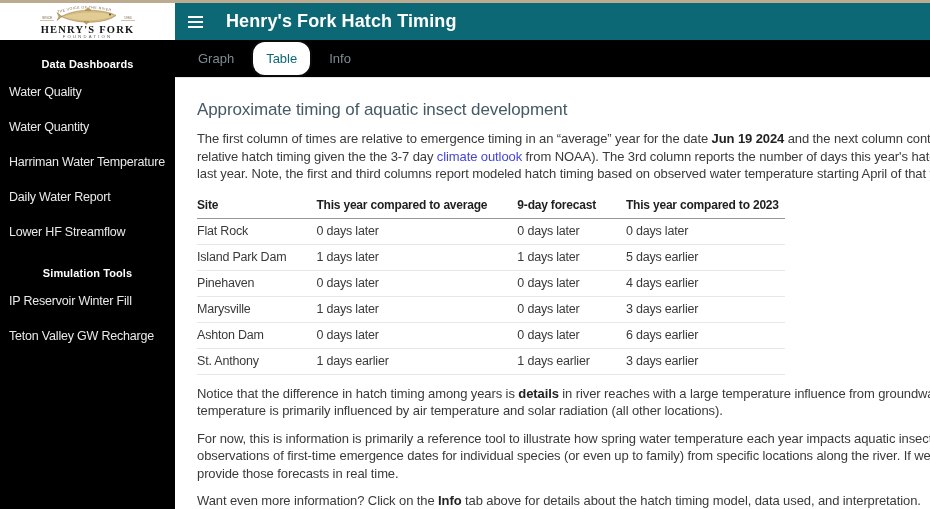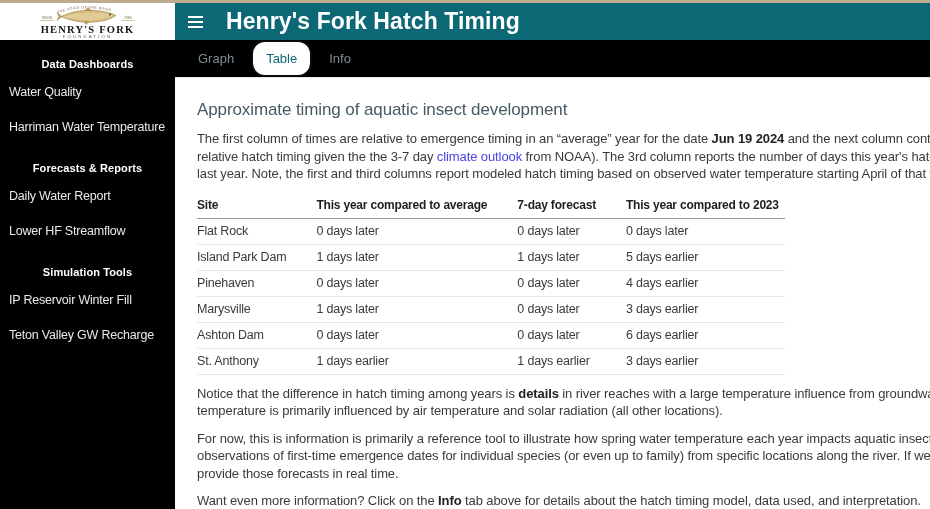--- a/index.html
+++ b/index.html
@@ -18,21 +18,21 @@
                  margin-top:18px; margin-bottom:4px; letter-spacing:0.1px; }
   .nav-item { color:#e9e9e9; font-size:12.5px; letter-spacing:-0.2px; padding:10.5px 9px;
               cursor:pointer; white-space:nowrap; overflow:hidden; }
   .nav-item.active { background:#156d78; color:#fff; }
 
   
   #header { position:absolute; left:175px; top:3px; width:755px; height:37px;
             background:#0d6876; display:flex; align-items:center; }
   #hamburger { margin-left:13px; cursor:pointer; display:inline-block; }
   #hamburger .bar { width:15px; height:2px; background:#fff; margin:3px 0; }
-  #header-title { color:#fff; font-size:23px; font-weight:bold; margin-left:23px; letter-spacing:0.1px; }
+  #header-title { color:#fff; font-size:18px; font-weight:bold; margin-left:23px; letter-spacing:0.1px; }
 
   
   #tab-bar { position:absolute; left:175px; top:40px; width:755px; height:38px;
              background:#000000; display:flex; align-items:stretch; padding-left:8px;
              border-bottom:1px solid #e3e8ea; }
   .tab { color:#7d8c93; font-size:13px; display:flex; align-items:center;
          padding:0 15px; cursor:pointer; }
   .tab.active { background:#fff; border:2.5px solid #0a0a0a; border-radius:14px;
                 color:#0d6876; margin:0 2px; padding:0 13px; }
 
@@ -81,22 +81,22 @@
           <path d="M84 18.6 L86 21.4 L89 18.8 Z" fill="#c2a25e" stroke="#8a7040" stroke-width="0.4"></path>
           <circle cx="110" cy="11.5" r="0.9" fill="#4a3a1a"></circle>
         </g>
         <text x="87.5" y="29.5" text-anchor="middle" font-size="10.5" font-weight="bold" font-family="Liberation Serif, serif" letter-spacing="1.2" fill="#141414">HENRY'S FORK</text>
         <text x="87.5" y="35" text-anchor="middle" font-size="4.2" letter-spacing="2.2" fill="#5a5a5a">FOUNDATION</text>
       </svg>
     </div>
     <nav id="sidebar-nav">
         <div class="nav-heading">Data Dashboards</div>
         <div class="nav-item">Water Quality</div>
+        <div class="nav-item">Water Quantity</div>
         <div class="nav-item">Harriman Water Temperature</div>
-        <div class="nav-heading">Forecasts &amp; Reports</div>
         <div class="nav-item">Daily Water Report</div>
         <div class="nav-item">Lower HF Streamflow</div>
         <div class="nav-heading">Simulation Tools</div>
         <div class="nav-item">IP Reservoir Winter Fill</div>
         <div class="nav-item">Teton Valley GW Recharge</div>
       </nav>
   </div>
 
   <div id="header">
     <div id="hamburger">
@@ -120,21 +120,21 @@
         <div class="tline"><span>The first column of times are relative to emergence timing in an “average” year for the date </span><span class="bseg">Jun 19 2024</span><span> and the next column contains the 7-day forecast of</span></div>
         <div class="tline"><span>relative hatch timing given the the 3-7 day </span><a class="link" href="#">climate outlook</a><span> from NOAA). The 3rd column reports the number of days this year's hatches differ from hatch timing</span></div>
         <div class="tline"><span>last year. Note, the first and third columns report modeled hatch timing based on observed water temperature starting April of that year, within each reach.</span></div>
       </div>
 
     <table id="hatch-table">
       <thead>
           <tr>
             <th>Site</th>
             <th>This year compared to average</th>
-            <th>7-day forecast</th>
+            <th>9-day forecast</th>
             <th>This year compared to 2023</th>
           </tr>
         </thead>
       <tbody>
           <tr>
             <td>Flat Rock</td>
             <td>0 days later</td>
             <td>0 days later</td>
             <td>0 days later</td>
           </tr>

